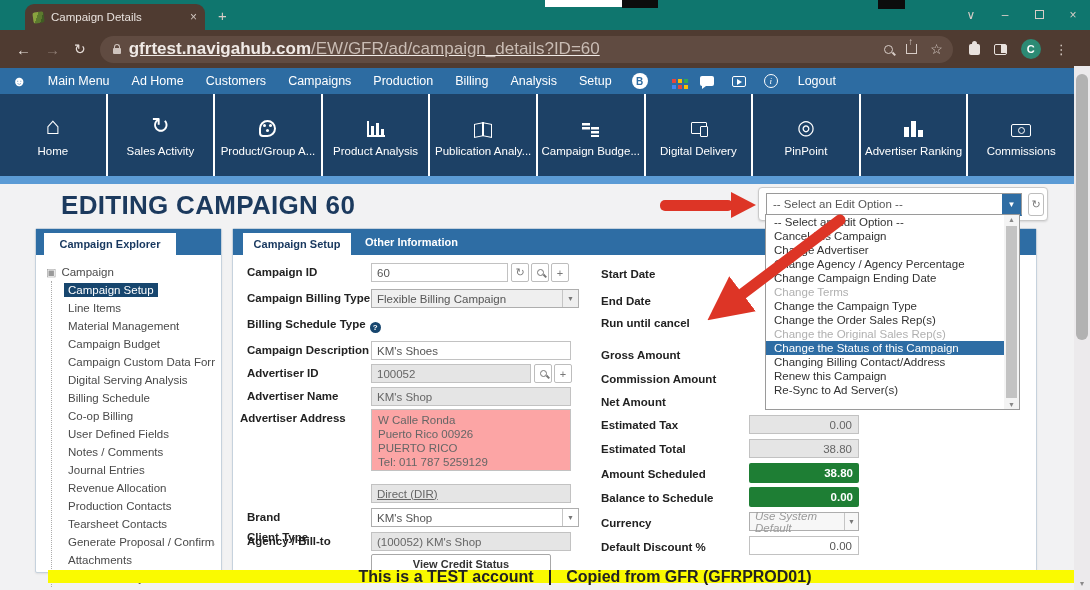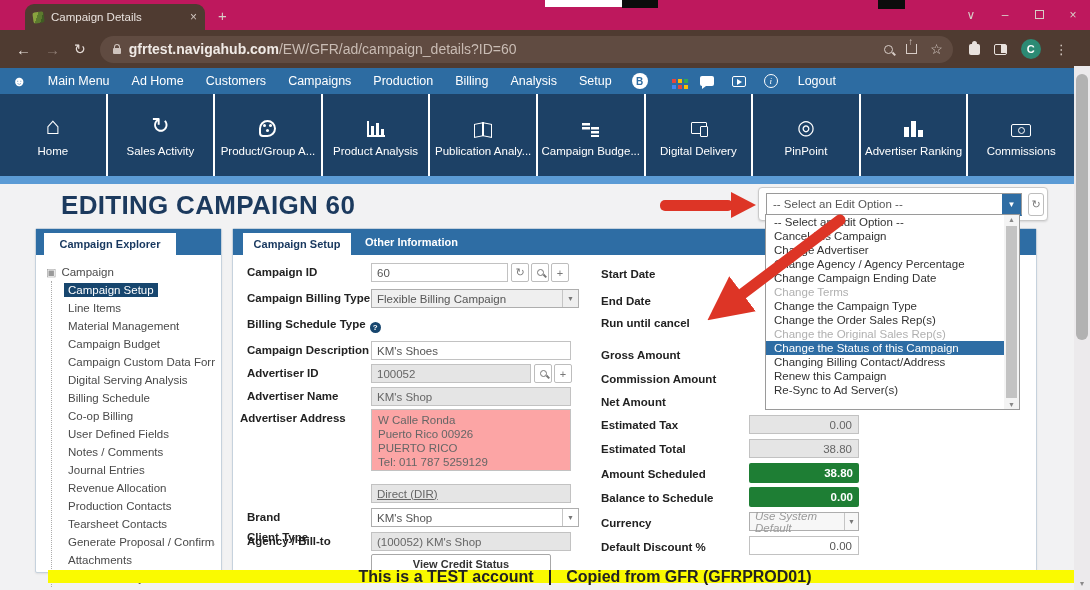--- a/index.html
+++ b/index.html
@@ -1,21 +1,21 @@
 <!DOCTYPE html>
 <html><head>
 <meta charset="utf-8">
 <style>
   * { margin:0; padding:0; box-sizing:border-box; }
   html,body { width:1090px; height:590px; overflow:hidden; }
   body { font-family:"Liberation Sans", sans-serif; position:relative; background:#f2f2f3; }
   .abs { position:absolute; }
 
   
-  .titlebar { left:0; top:0; width:1090px; height:30px; background:#be185d; }
+  .titlebar { left:0; top:0; width:1090px; height:30px; background:#0f766e; }
   .tab { left:25px; top:4px; width:180px; height:26px; background:#4f3b31; border-radius:9px 9px 0 0;
          display:flex; align-items:center; padding:0 8px; gap:7px; color:#e9e2de; font-size:11.5px; }
   .favicon { width:11px; height:11px; background:linear-gradient(115deg,#8aa33f 0 38%,#5c7a2e 38% 72%,#3f5c22 72%);
              border-radius:2px; transform:rotate(-8deg); flex:0 0 auto; }
   .tab-title { flex:1; white-space:nowrap; overflow:hidden; }
   .tab-close { color:#cfc4be; font-size:12px; cursor:default; }
   .newtab { left:218px; top:7px; color:#d8cdc7; font-size:15px; }
   .artifact-white { left:545px; top:0; width:77px; height:7px; background:#fff; }
   .artifact-black1 { left:622px; top:0; width:36px; height:8px; background:#0c0c0c; }
   .artifact-black2 { left:878px; top:0; width:27px; height:9px; background:#0c0c0c; }
@@ -25,21 +25,21 @@
 
   .addrbar { left:0; top:30px; width:1090px; height:38px; background:#4f3b31; display:flex; align-items:center; }
   .navbtns { display:flex; align-items:center; gap:14px; padding:0 14px 0 16px; color:#e6ddd8; font-size:15px; }
   .fwd { color:#8f7d74; }
   .reload { font-size:14px; }
   .omnibox { width:853px; height:27px; background:#604b41; border-radius:14px; display:flex; align-items:center;
              padding:0 10px 0 13px; gap:8px; }
   .lock { width:8px; height:6px; background:#cfc4be; border-radius:1px; position:relative; margin-top:3px; }
   .lock::before { content:''; position:absolute; left:1px; top:-4px; width:4px; height:4px;
                   border:1.5px solid #cfc4be; border-bottom:none; border-radius:3px 3px 0 0; }
-  .url { font-size:14px; color:#f0eae6; font-weight:bold; white-space:nowrap; flex:1; }
+  .url { font-size:17px; color:#f0eae6; font-weight:bold; white-space:nowrap; flex:1;text-decoration:underline; }
   .url .path { color:#c9bcb4; font-weight:normal; }
   .omni-icons { display:flex; align-items:center; gap:13px; color:#d8cdc7; }
   .icon-mag { width:9px; height:9px; border:1.5px solid #d8cdc7; border-radius:50%; position:relative; display:inline-block; }
   .icon-mag::after { content:''; position:absolute; left:7px; top:7px; width:4px; height:1.5px; background:#d8cdc7; transform:rotate(45deg); }
   .icon-share { width:11px; height:10px; border:1.5px solid #d8cdc7; border-top:none; position:relative; display:inline-block; }
   .icon-share::after { content:'↑'; position:absolute; left:1px; top:-8px; font-size:10px; color:#d8cdc7; }
   .icon-star { font-size:14px; }
   .chrome-right { display:flex; align-items:center; gap:14px; padding-left:16px; }
   .icon-puzzle { width:11px; height:11px; background:#e9e2de; border-radius:2px; position:relative; display:inline-block; }
   .icon-puzzle::before { content:''; position:absolute; left:3px; top:-3px; width:5px; height:5px; background:#e9e2de; border-radius:50%; }

